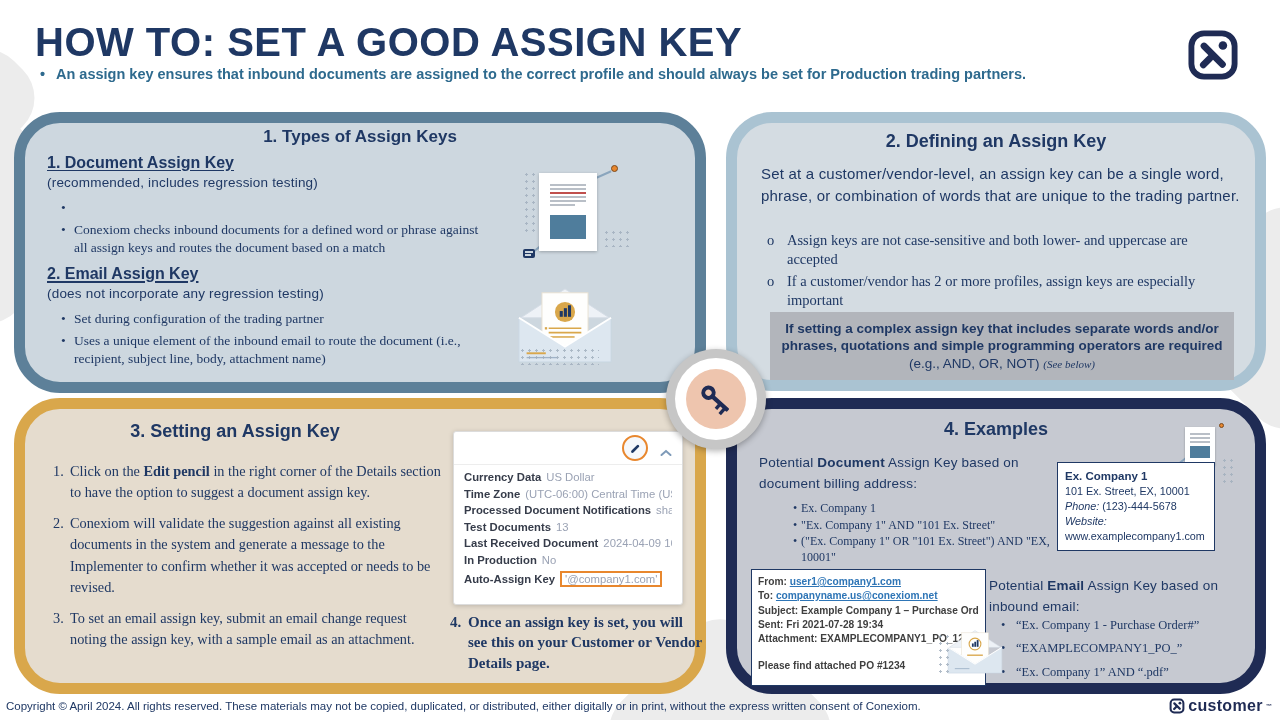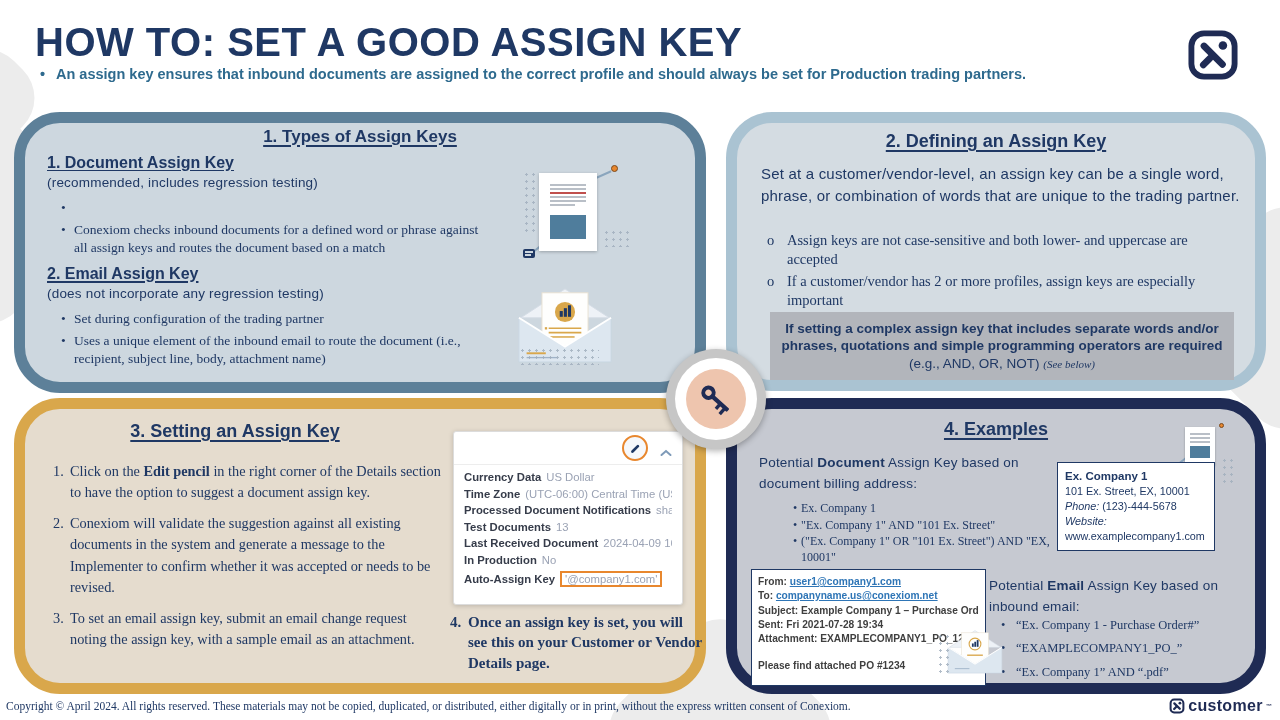--- a/index.html
+++ b/index.html
@@ -20,21 +20,21 @@
   #subtitle .bmark { width:16px; flex:0 0 16px; }
   #logo { position:absolute; right:40px; top:28px; width:54px; height:54px; z-index:2; }
 
   
   .panel { position:absolute; box-sizing:border-box; border-radius:46px; z-index:1; }
   #panel1 { left:14px;  top:112px; width:692px; height:281px; border:11px solid #5d8099; background:#cdd7df; }
   #panel2 { left:726px; top:112px; width:540px; height:279px; border:11px solid #aac3d2; background:#d4dce2; }
   #panel3 { left:14px;  top:398px; width:692px; height:296px; border:11px solid #d9a74b; background:#e5dcce;padding-left:12px; }
   #panel4 { left:726px; top:398px; width:540px; height:296px; border:11px solid #1f2b54; background:#c6c9d1; }
   .panel-title { position:absolute; left:0; right:0; text-align:center; font-weight:bold;
-    color:#1f3864; text-decoration:underline; text-decoration-thickness:2px; text-underline-offset:3px; }
+    color:#1f3864; text-decoration-thickness:2px; text-underline-offset:3px; }
 
   
   #p1-title { top:4px; font-size:17px; }
   .p1-subtitle { position:absolute; left:22px; font-size:16px; font-weight:bold; color:#1f3864;
     text-decoration:underline; text-decoration-thickness:1.5px; text-underline-offset:2px; }
   .p1-caption { position:absolute; left:22px; font-size:13.5px; color:#1f3864; letter-spacing:0.2px; }
   .bullets { position:absolute; color:#1f3864; font-size:13.5px; line-height:1.32; }
   .bullet-row { display:flex; margin-bottom:4px; }
   .bullet-row .bmark { width:13px; flex:0 0 13px; }
 
@@ -114,21 +114,21 @@
     background:#fff; border:1.5px solid #1f3864; padding:5px 6px; font-size:10.2px; font-weight:bold;
     color:#3f3f3f; line-height:1.4; z-index:2; }
   .eline { white-space:nowrap; overflow:hidden; min-height:13px; }
   .eline .elink { color:#2e75b6; text-decoration:underline; cursor:pointer; }
   #p4-email-heading { left:252px; top:167px; width:278px; }
   #p4-email-bullets { left:264px; top:207px; width:264px; font-size:12.5px; line-height:1.55; }
   #p4-email-bullets .bullet-row .bmark { width:15px; flex:0 0 15px; }
   #env-illo2 { position:absolute; left:210px; top:218px; width:58px; height:52px; z-index:3; }
 
   
-  #footer-copyright { position:absolute; left:6px; top:700px; font-family:Liberation Serif, serif;
+  #footer-copyright { position:absolute; left:6px; top:700px; font-family:Liberation Sans, sans-serif;
     font-size:11.5px; color:#1f3864; z-index:2; }
   #footer-logo { position:absolute; right:8px; top:697px; display:flex; align-items:center; gap:3px;
     color:#1f2b54; font-weight:bold; font-size:16px; letter-spacing:0.3px; z-index:2; }
   #footer-logo sup { font-size:6px; }
 </style>
 </head>
 <body>
 
 <div class="deco" style="left:-60px; top:52px; width:92px; height:92px;"></div>
 <div class="deco" style="left:-98px; top:132px; width:172px; height:172px;"></div>

